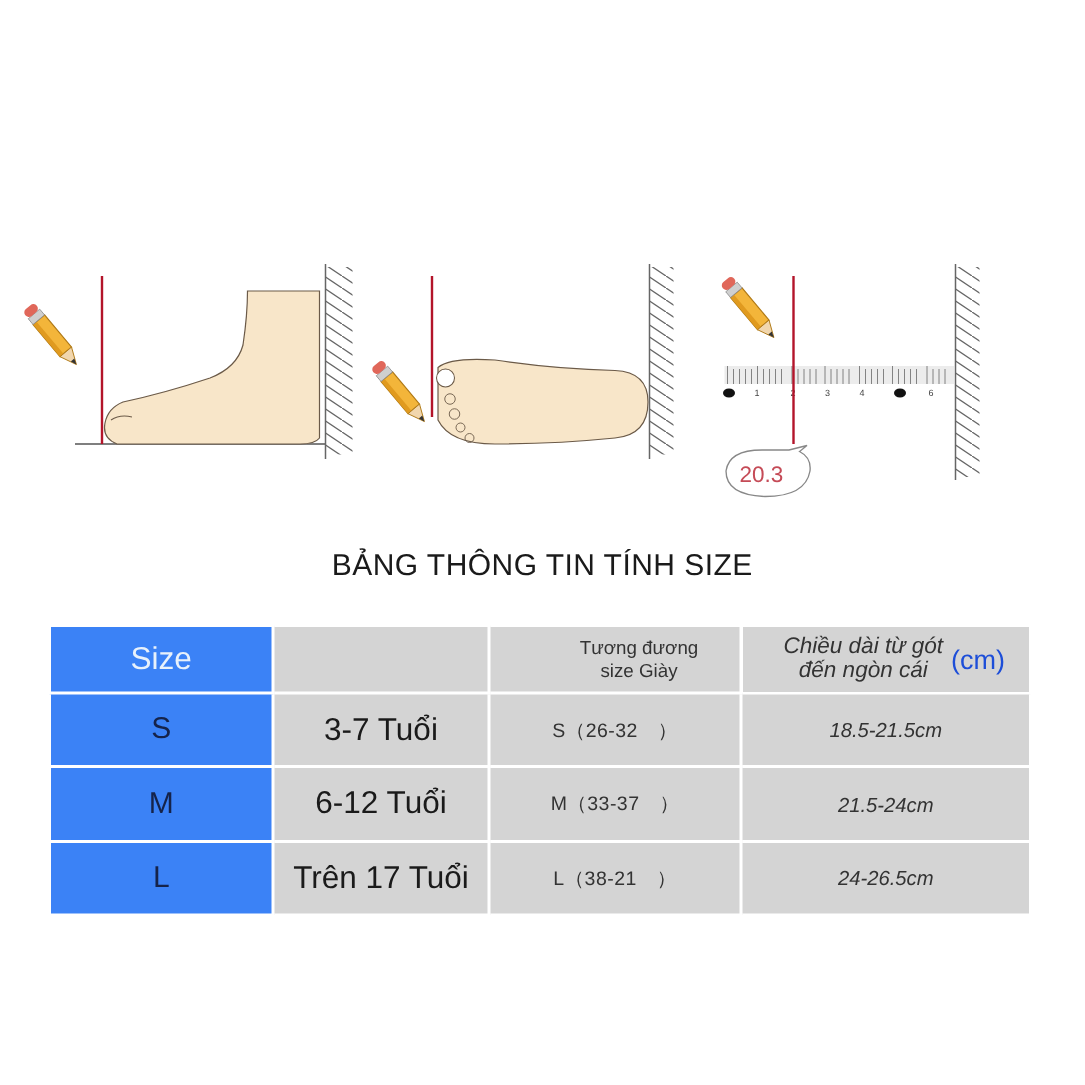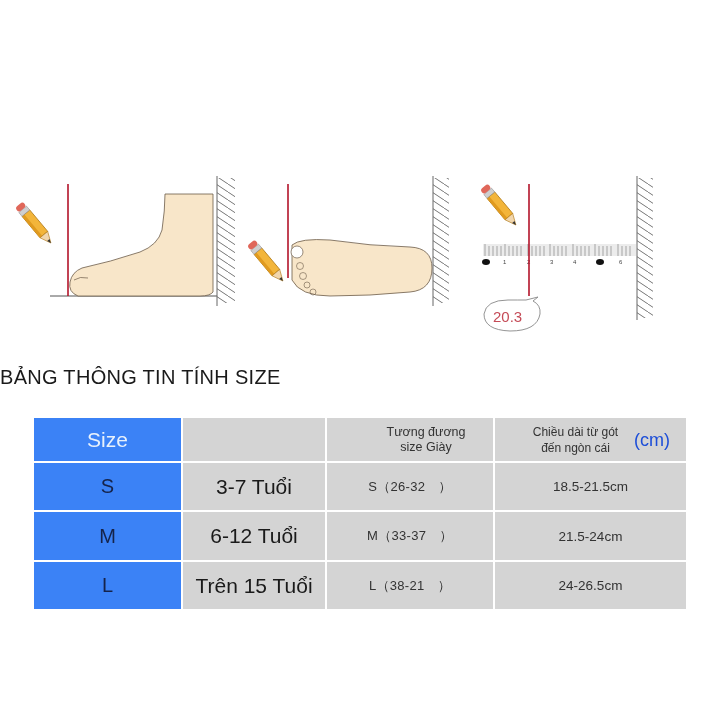--- a/index.html
+++ b/index.html
@@ -3,41 +3,41 @@
 <meta charset="utf-8">
 <style>
   * { margin:0; padding:0; box-sizing:border-box; }
   html, body { width:723px; height:723px; background:#ffffff; overflow:hidden; }
   body { position:relative; font-family:"Liberation Sans", "DejaVu Sans", sans-serif; color:#222; }
 
   .illus { position:absolute; left:0; top:170px; width:662px; height:180px; }
   .illus svg { position:absolute; left:0; top:0; }
 
   .title {
-    position:absolute; left:0; width:723px; top:366px; 
+    position:absolute; left:0; width:723px; top:366px; text-align:center;
     font-size:20px; letter-spacing:0.3px; color:#1a1a1a;
   }
 
   .size-table {
     position:absolute; left:32px; top:416px; width:654px; height:193px;
     border-collapse:collapse; table-layout:fixed;
   }
   .size-table td {
     border:2px solid #ffffff; text-align:center; vertical-align:middle;
     background:#d4d4d4; padding:0;
   }
   .size-table td.blue { background:#3b82f6; color:#1a1a40; }
   .size-table tr.head td.blue { color:#e8f1fb; font-size:21px; }
   .size-table td.size-letter { font-size:20px; color:#15234a; }
   .size-table td.age { font-size:21px; color:#1a1a1a;text-align:center; }
   .size-table td.shoe { font-size:13px; color:#333; letter-spacing:0.3px; }
-  .size-table td.len { font-size:13.5px; color:#333; }
+  .size-table td.len { font-size:13.5px; color:#333;font-style:italic; }
   .size-table tr.head td.hdr-small { font-size:12.5px; color:#333; line-height:15px;padding-left:32px; }
   .hdr-len { position:relative; }
-  .hdr-len .two { display:inline-block; text-align:center; line-height:16px; font-size:12px; color:#333; margin-left:-30px; }
+  .hdr-len .two { display:inline-block; text-align:center; line-height:16px; font-size:15px; color:#333; margin-left:-30px;font-style:italic; }
   .hdr-len .unit { position:absolute; right:16px; top:12px; font-size:18px; color:#1d4ed8; }
 </style>
 </head>
 <body>
 
 <div class="illus">
   <svg width="723" height="180" viewBox="0 170 723 180" xmlns="http://www.w3.org/2000/svg">
     <defs>
       <g id="pencil">
         <rect x="-5" y="-22" width="10" height="28" fill="#f3b53a" stroke="#b07a17" stroke-width="0.8"></rect>
@@ -164,18 +164,18 @@
     <td class="len">18.5-21.5cm</td>
   </tr>
   <tr style="height:50px;">
     <td class="blue size-letter">M</td>
     <td class="age">6-12 Tuổi</td>
     <td class="shoe">M（33-37　）</td>
     <td class="len">21.5-24cm</td>
   </tr>
   <tr style="height:49px;">
     <td class="blue size-letter">L</td>
-    <td class="age">Trên 15 Tuổi</td>
+    <td class="age">Trên 17 Tuổi</td>
     <td class="shoe">L（38-21　）</td>
     <td class="len">24-26.5cm</td>
   </tr>
 </tbody>
   </table>
 
 </body></html>

